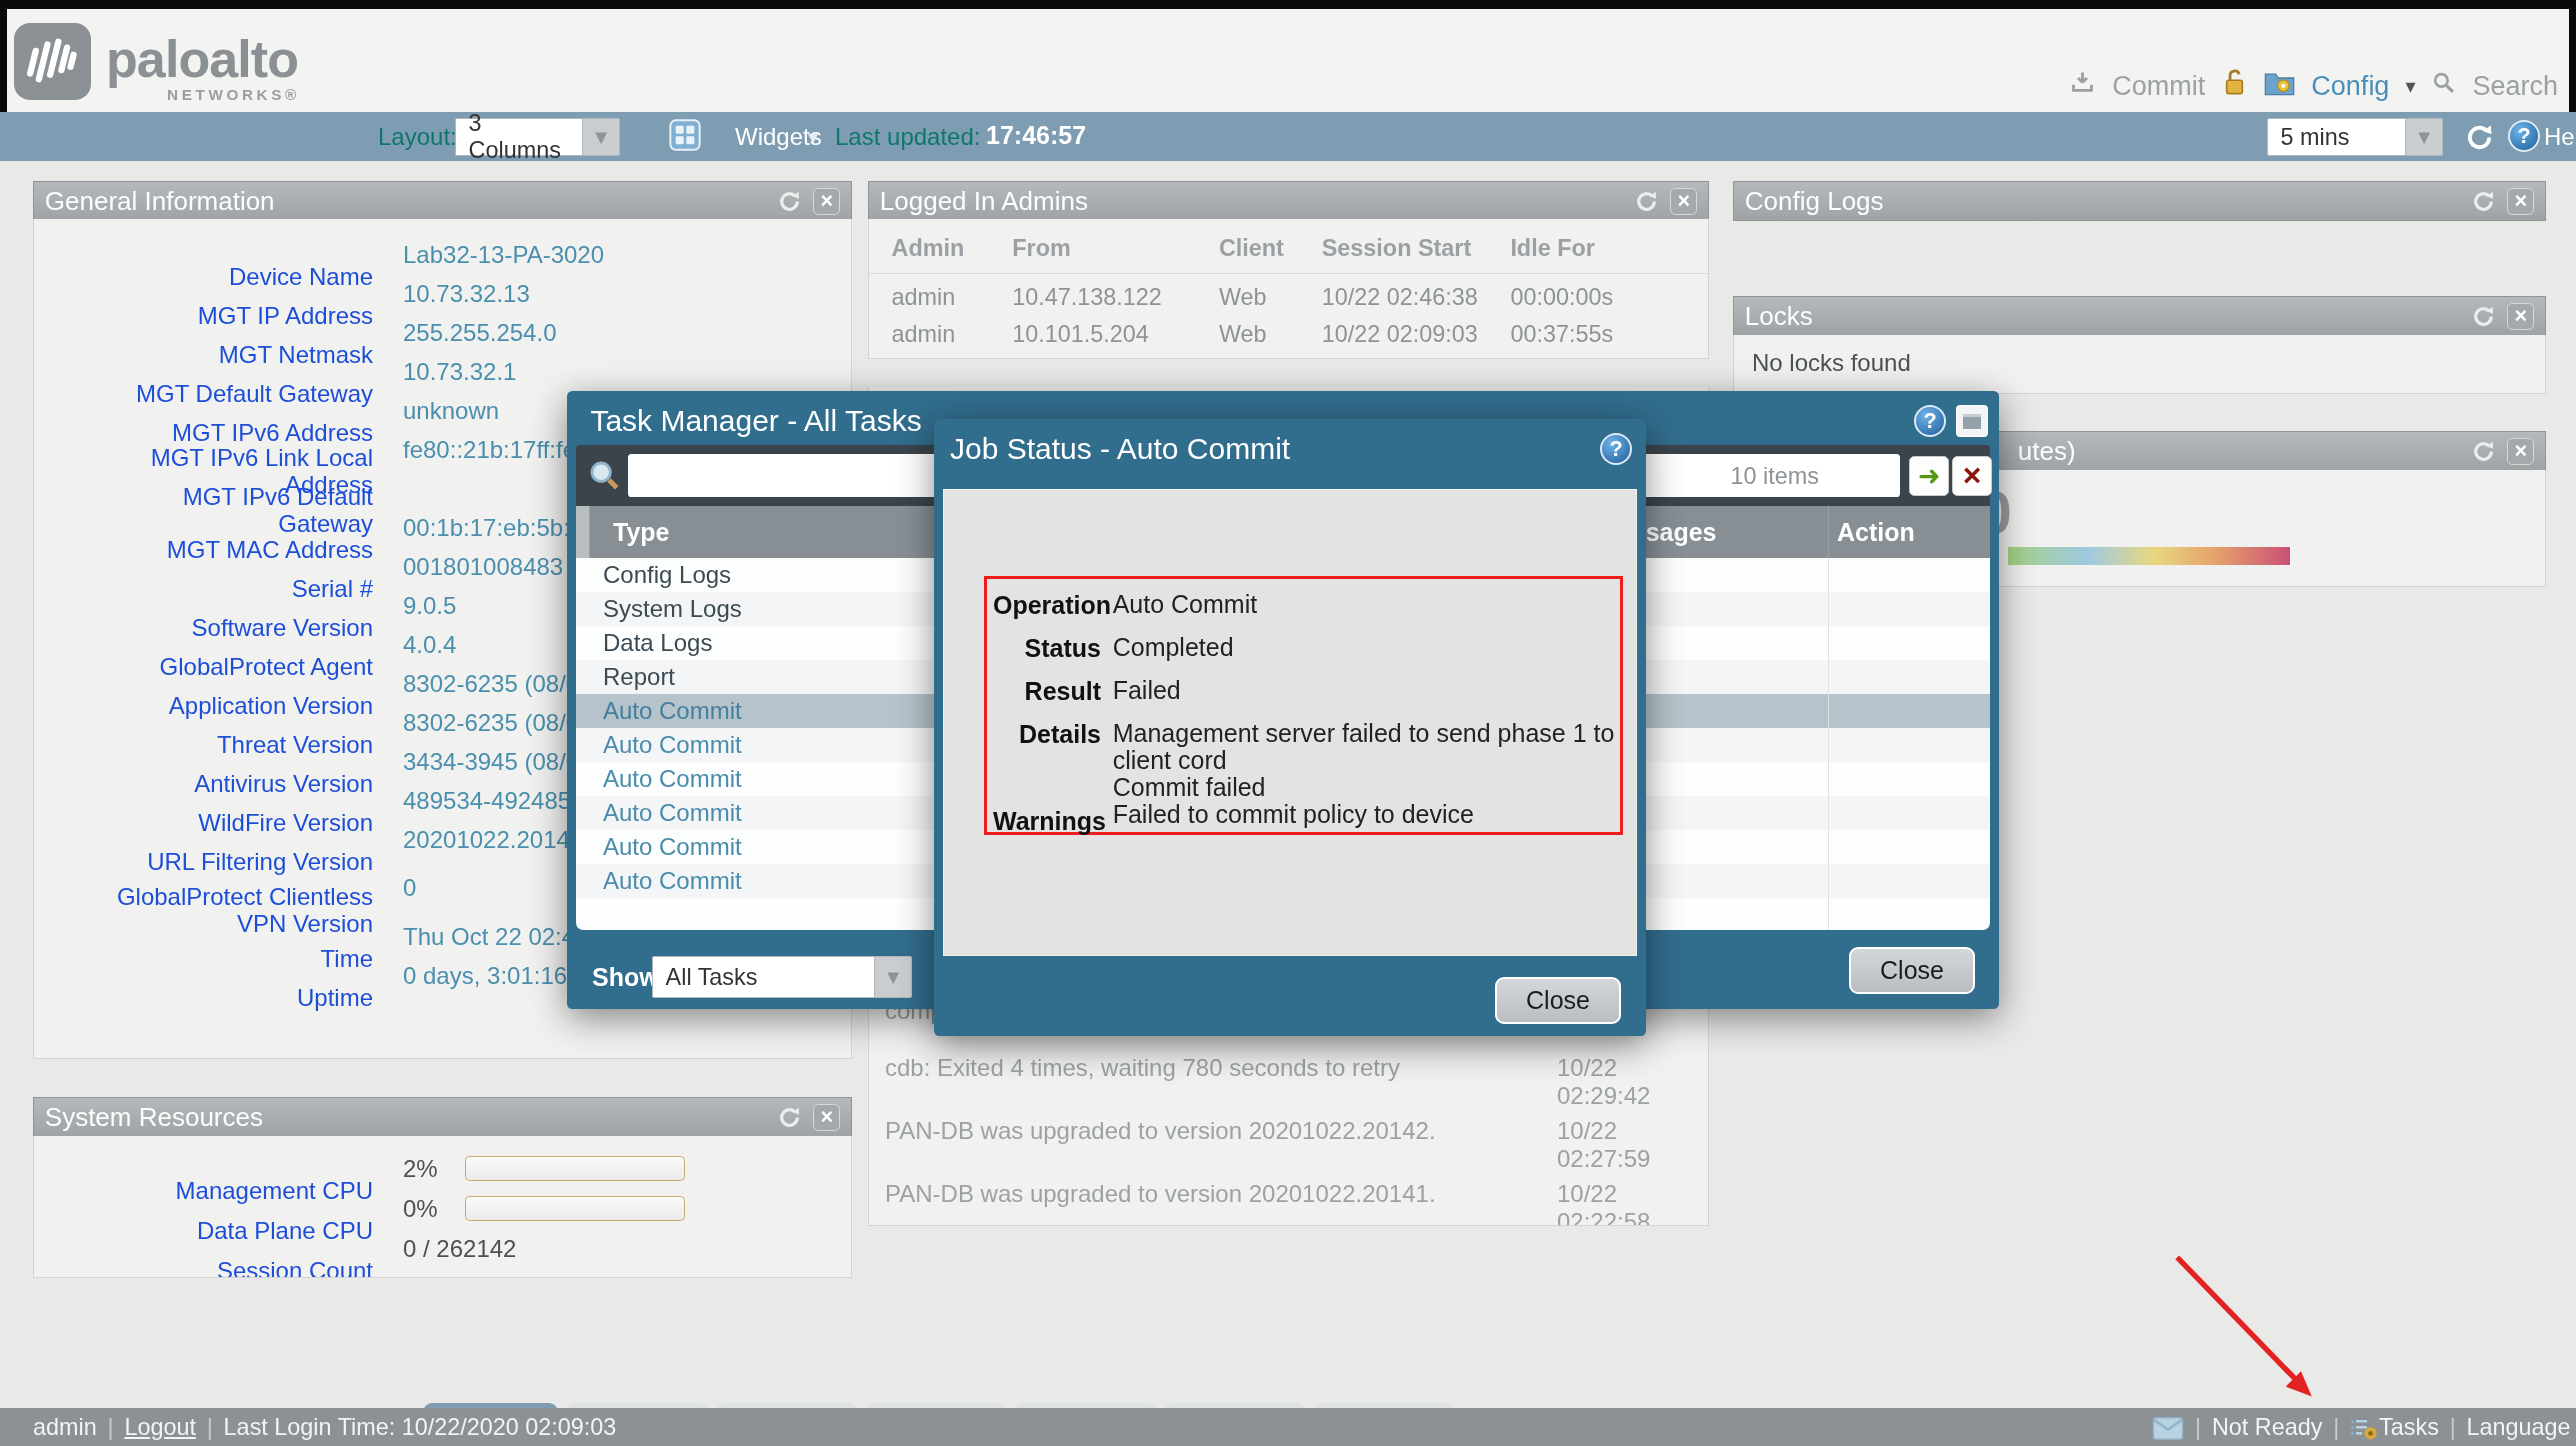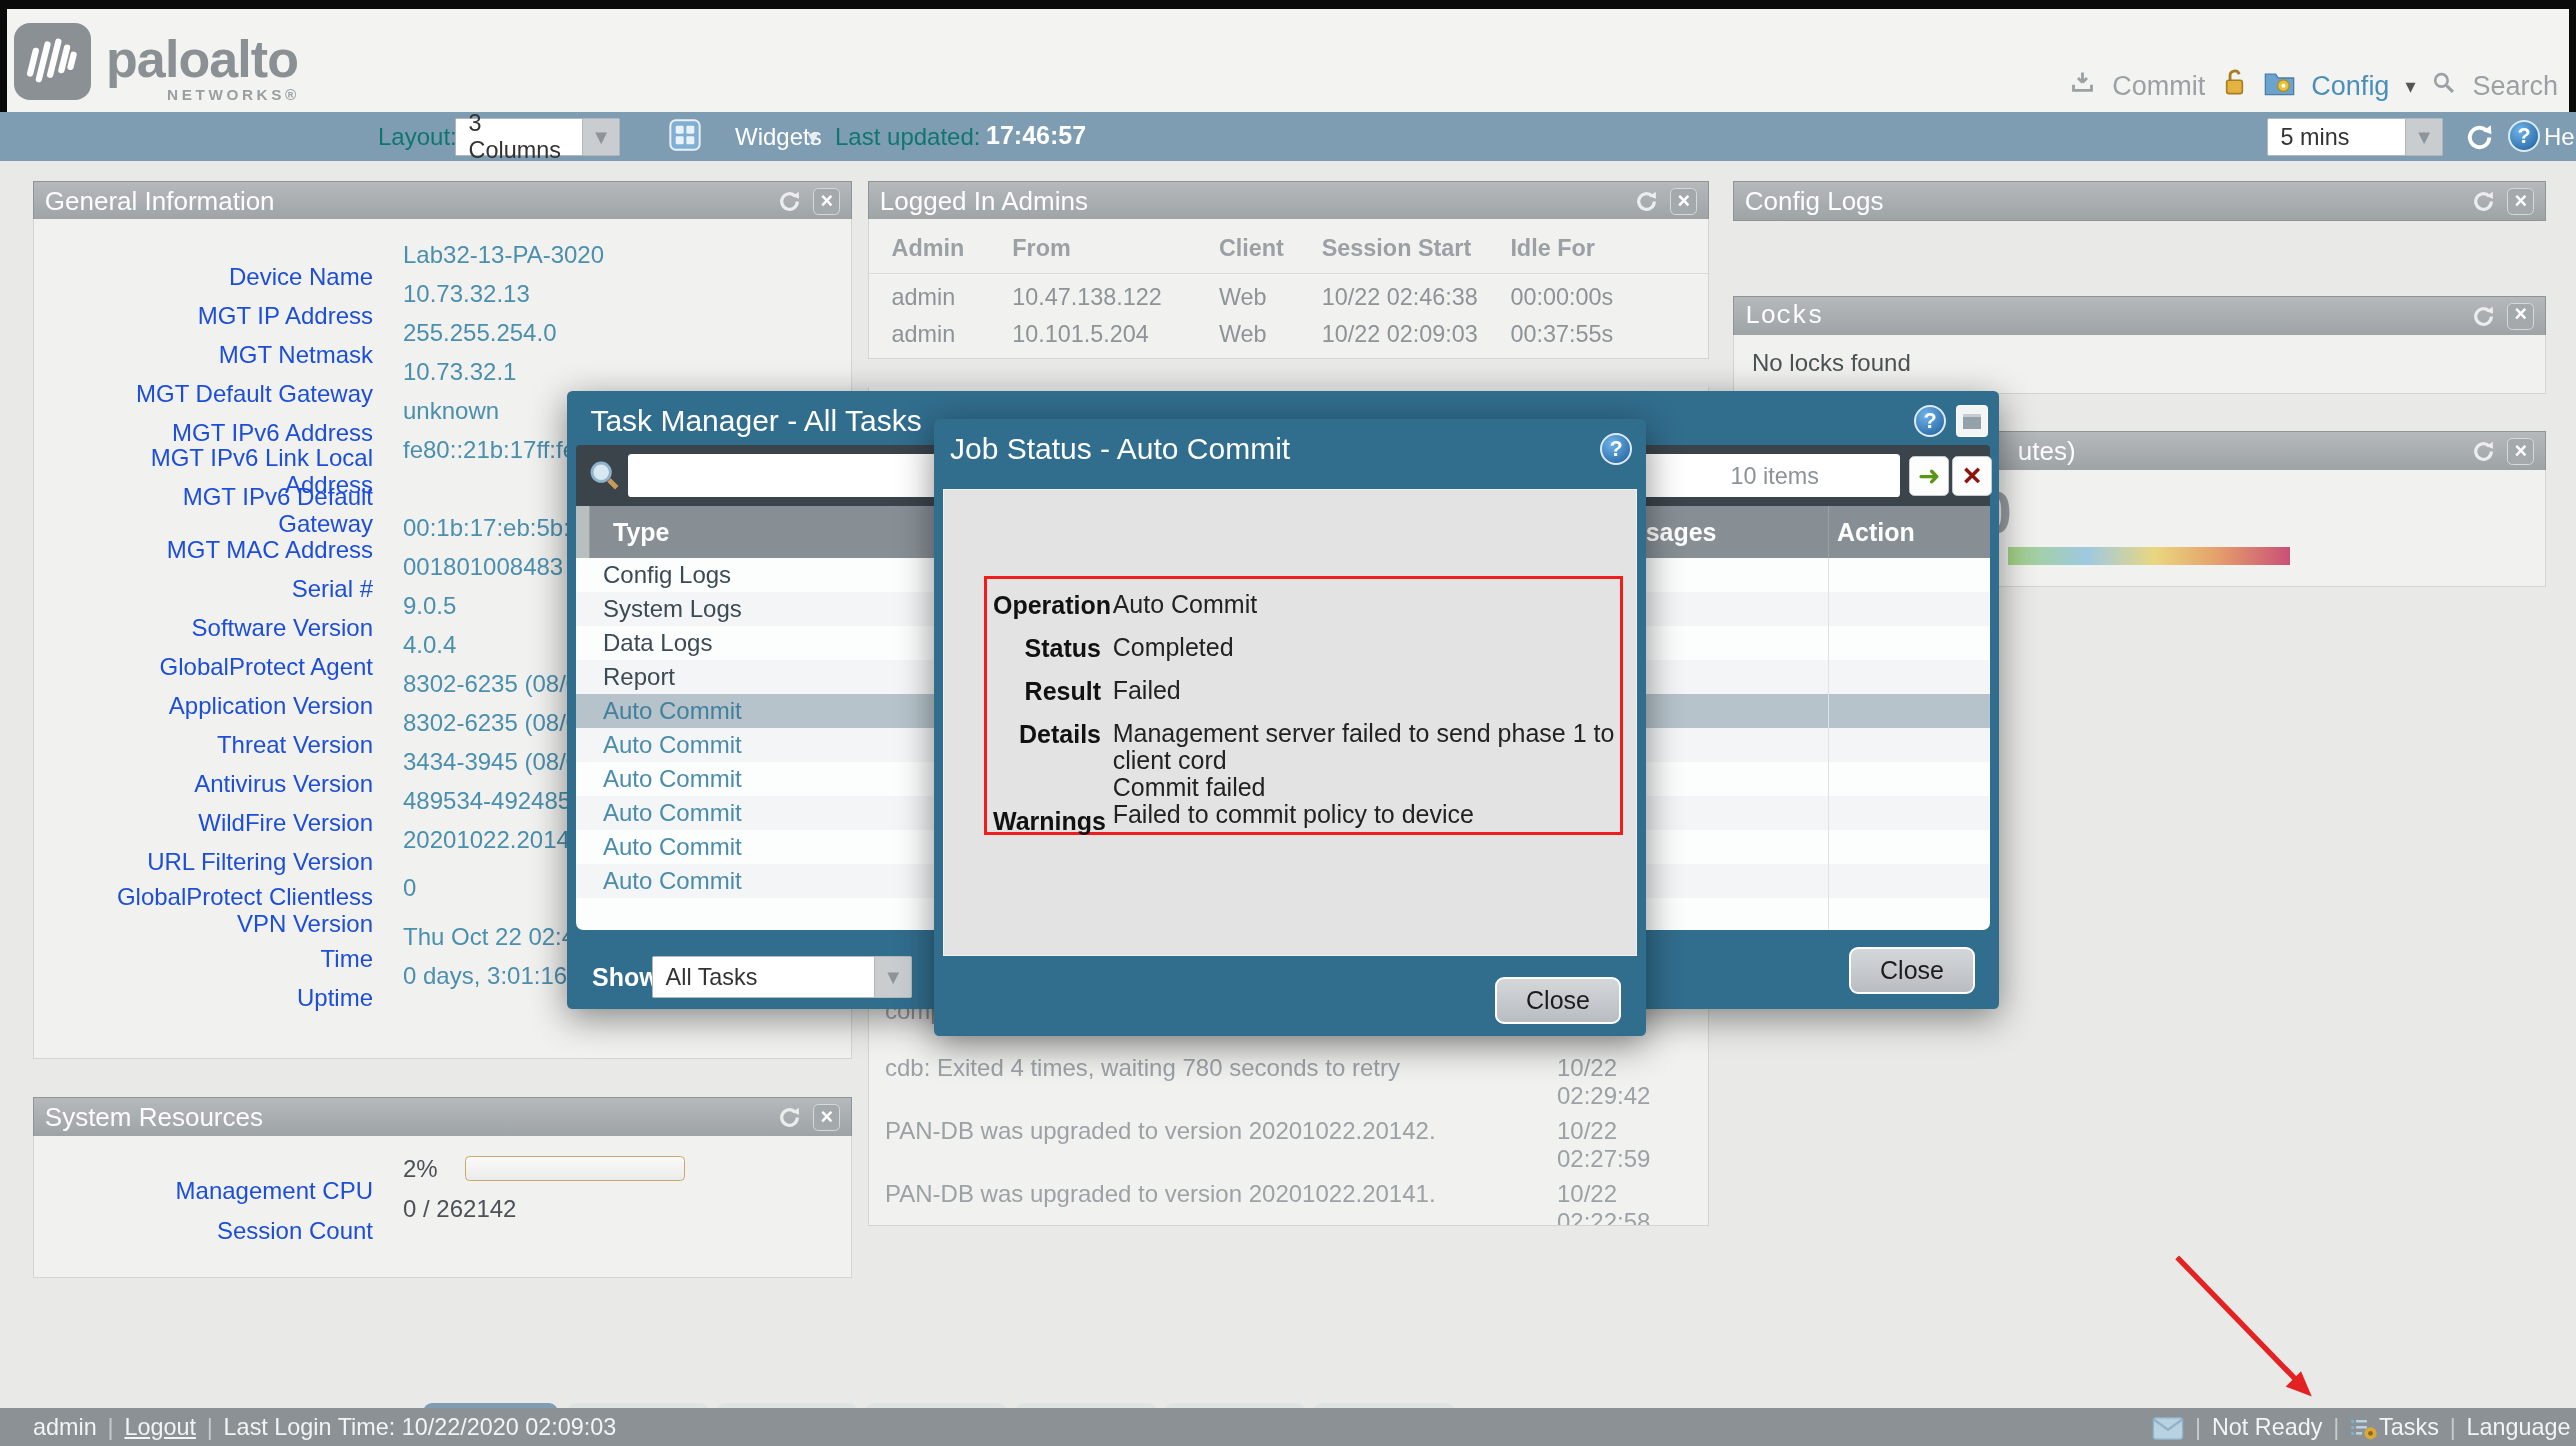--- a/index.html
+++ b/index.html
@@ -299,20 +299,25 @@
     </span>
   </div>
   <div class="widget-body" style="left:33px;top:1136px;width:819px;height:142px;">
     <div style="padding:12.6px 0 0 51px;">
       <div class="sr-row">
         <span class="gi-label">Management CPU</span>
         <span class="gi-value" style="color:#4b5156;">2%</span>
         <span class="sr-bar"></span>
       </div>
       <div class="sr-row">
+        <span class="gi-label">Data Plane CPU</span>
+        <span class="gi-value" style="color:#4b5156;">0%</span>
+        <span class="sr-bar"></span>
+      </div>
+      <div class="sr-row">
         <span class="gi-label">Session Count</span>
         <span class="gi-value" style="color:#4b5156;">0 / 262142</span>
       </div>
     </div>
   </div>
 
   <div class="widget-header" style="left:868px;top:181px;width:841px;">
     <span>Logged In Admins</span>
     <span class="widget-icons">
       <span class="w-refresh">
@@ -375,21 +380,21 @@
       <span class="w-refresh">
           <svg width="25" height="25" viewBox="0 0 24 24">
             <path d="M19.5 12a7.5 7.5 0 1 1-2.1-5.2" fill="none" stroke="#eceeee" stroke-width="3"></path>
             <polygon points="20.8,2.6 21.2,9.4 14.8,7" fill="#eceeee"></polygon>
           </svg>
         </span>
       <span class="w-close">×</span>
     </span>
   </div>
 
-  <div class="widget-header" style="left:1733px;top:296px;width:813px;font-family:Liberation Mono, monospace;">
+  <div class="widget-header" style="left:1733px;top:296px;width:813px;">
     <span>Locks</span>
     <span class="widget-icons">
       <span class="w-refresh">
           <svg width="25" height="25" viewBox="0 0 24 24">
             <path d="M19.5 12a7.5 7.5 0 1 1-2.1-5.2" fill="none" stroke="#eceeee" stroke-width="3"></path>
             <polygon points="20.8,2.6 21.2,9.4 14.8,7" fill="#eceeee"></polygon>
           </svg>
         </span>
       <span class="w-close">×</span>
     </span>

